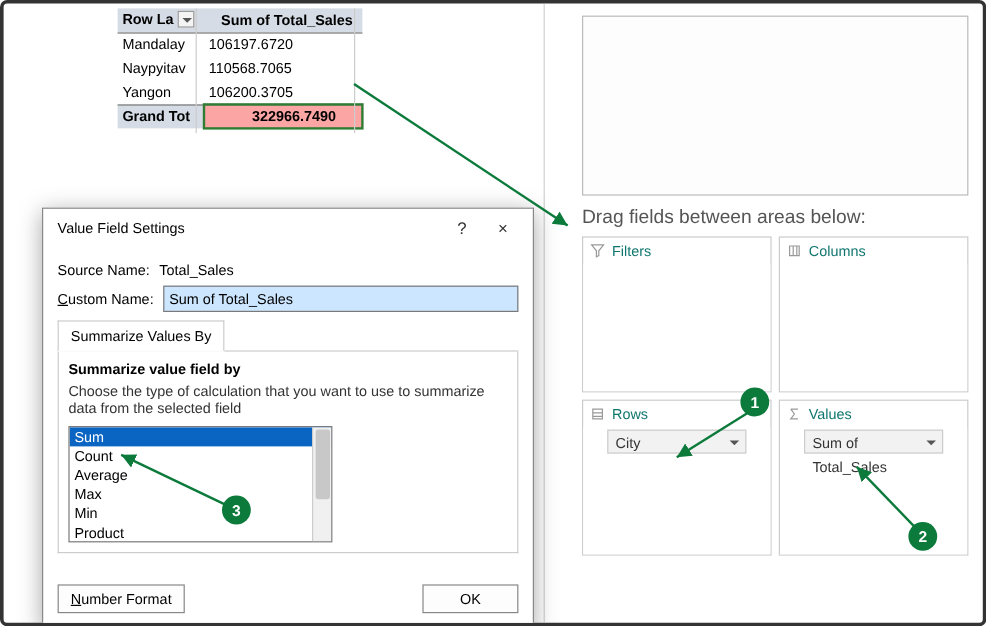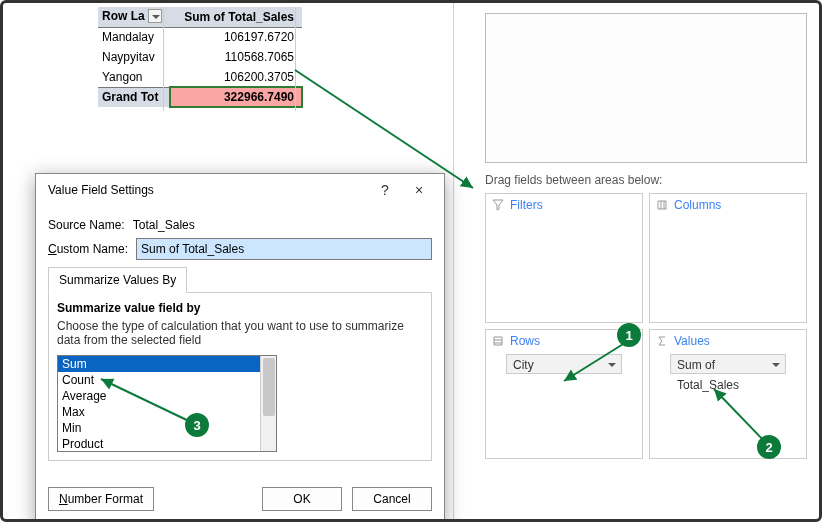--- a/index.html
+++ b/index.html
@@ -6,36 +6,36 @@
   body { width: 822px; height: 522px; background: #fff; position: relative; overflow: hidden; border: 3px solid #333; border-radius: 6px; }
 
   
   .pivot { position: absolute; top: 4px; left: 95px; border-collapse: collapse; }
   .pivot td, .pivot th { padding: 2px 8px 2px 4px; height: 20px; text-align: left; white-space: nowrap; }
   .pivot th { background: #d6dce5; font-weight: 600; border-bottom: 1px solid #777; }
   .pivot .hdr-left { width: 66px; }
   .pivot .hdr-right { width: 132px; text-align: right; font-weight: 600; }
   .pivot .dropdown-arrow { display: inline-block; width: 14px; height: 14px; border: 1px solid #999; background: #f4f4f4; vertical-align: middle; position: relative; top: -1px; }
   .pivot .dropdown-arrow::after { content: ""; position: absolute; left: 3px; top: 5px; border-left: 4px solid transparent; border-right: 4px solid transparent; border-top: 4px solid #555; }
-  .pivot td.num { text-align: right; font-variant-numeric: tabular-nums; }
+  .pivot td.num { text-align: left; font-variant-numeric: tabular-nums; }
   .pivot tr.total td { font-weight: 700; border-top: 1px solid #777; background: #d6dce5; margin-top: 24px; }
   .pivot tr.total td.num { background: #fca5a5; outline: 2px solid #2e7d32; outline-offset: -1px; padding-left: 40px; }
 
   .vline { position: absolute; width: 1px; background: #ccc; }
   .vline.a { left: 160px; top: 4px; height: 104px; }
   .vline.b { left: 292px; top: 4px; height: 104px; }
   .vline.mid { left: 450px; top: 0; height: 100%; background: #d0d0d0; }
 
   
   .panel { position: absolute; right: 8px; top: 6px; width: 330px; height: 500px; }
   .panel-top { height: 150px; border: 1px solid #bbb; margin: 4px 4px 0 4px; background: #fdfdfd; }
-  .drag-label { font-size: 12px; color: #555; padding: 10px 0 6px 4px; }
+  .drag-label { font-size: 16px; color: #555; padding: 10px 0 6px 4px; }
   .areas { display: grid; grid-template-columns: 1fr 1fr; grid-template-rows: 130px 130px; gap: 6px; padding: 0 4px; }
   .area { border: 1px solid #ccc; display: flex; flex-direction: column; }
-  .area-head { padding: 4px 6px; color: #3b82f6; font-size: 12px; display: flex; align-items: center; gap: 6px; }
+  .area-head { padding: 4px 6px; color: #0f766e; font-size: 12px; display: flex; align-items: center; gap: 6px; }
   .area-head svg { width: 12px; height: 12px; stroke: #999; fill: none; }
   .area-body { flex: 1; background: #fff; }
   .field-pill { margin: 2px 20px; height: 20px; line-height: 20px; padding: 0 18px 0 6px; background: #f2f2f2; border: 1px solid #ccc; position: relative; font-size: 12px; color: #333; }
   .field-pill::after { content: ""; position: absolute; right: 5px; top: 8px; border-left: 4px solid transparent; border-right: 4px solid transparent; border-top: 4px solid #555; }
 
   
   .dialog { position: absolute; left: 32px; top: 170px; width: 410px; background: #fff; border: 1px solid #888; box-shadow: 0 4px 18px rgba(0,0,0,.35); }
   .titlebar { display: flex; align-items: center; padding: 8px 8px 8px 12px; }
   .titlebar .title { flex: 1; font-size: 12px; }
   .titlebar .tb-btn { width: 34px; text-align: center; font-size: 14px; color: #333; }
@@ -177,21 +177,20 @@
         <div class="opt">Product</div>
         <div class="sb">
             <div class="thumb"></div>
           </div>
       </div>
     </div>
     <div class="dlg-buttons">
       <button class="btn small underline-first">Number Format</button>
       <span class="spacer"></span>
       <button class="btn">OK</button>
-      <button class="btn">Cancel</button>
     </div>
   </div>
 </div>
 
 <svg class="arrow" style="left:290px; top:65px;" width="190" height="130">
   <defs>
       <marker id="ah1" markerWidth="8" markerHeight="8" refX="6" refY="3" orient="auto">
         <path d="M0,0 L6,3 L0,6 z" fill="#0b7a3b"></path>
       </marker>
     </defs>

